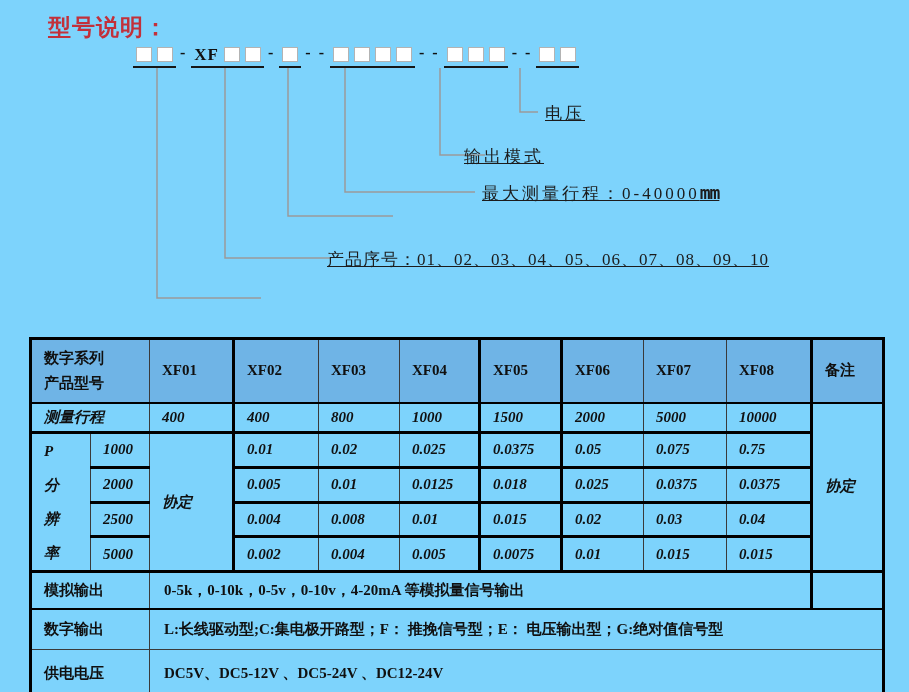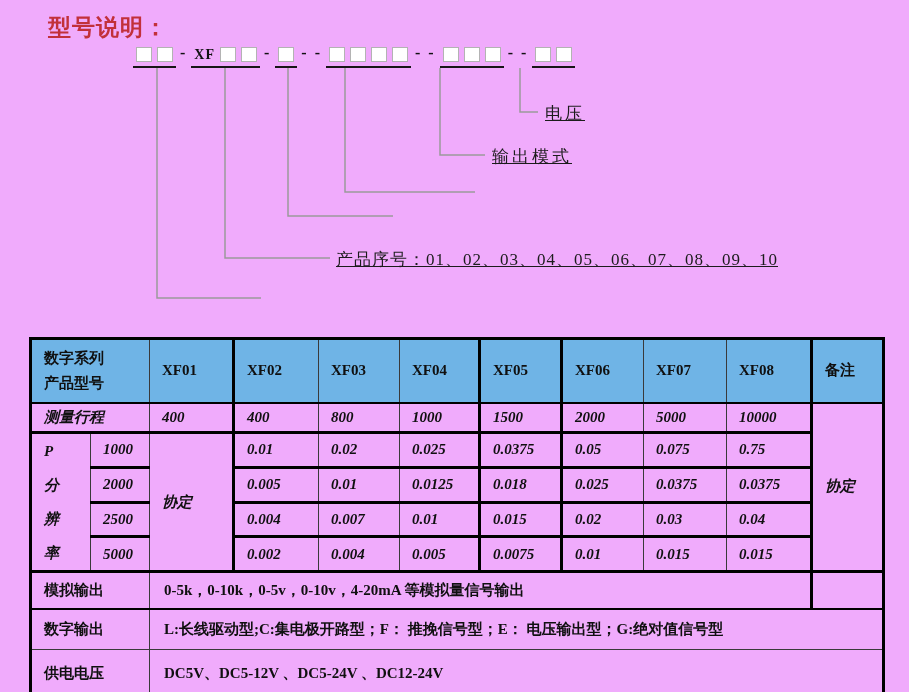--- a/index.html
+++ b/index.html
@@ -1,29 +1,29 @@
 <!DOCTYPE html>
 <html><head>
 <meta charset="utf-8">
 <style>
   html,body{margin:0;padding:0;background:#ffffff;}
   .page{
-    position:relative;width:909px;height:692px;background:#f0abfc;overflow:hidden;
+    position:relative;width:909px;height:692px;background:#7dd3fc;overflow:hidden;
     font-family:"Liberation Serif","DejaVu Serif",serif;color:#111;
   }
   
   .title{
     position:absolute;left:48px;top:12px;
     font-family:"Liberation Sans","DejaVu Sans",sans-serif;
     font-weight:bold;font-size:23px;color:#c2303a;letter-spacing:1px;
   }
   
   .fmt-row{position:absolute;left:133px;top:44px;display:flex;align-items:flex-end;}
   .fg{display:inline-flex;align-items:center;gap:5px;padding:0 3px 4px 3px;border-bottom:2px solid #161616;}
-  .fg .gl{font-weight:bold;font-size:14px;letter-spacing:1px;line-height:15px;}
+  .fg .gl{font-weight:bold;font-size:17px;letter-spacing:1px;line-height:15px;}
   .fbox{width:16px;height:15px;border:1px solid #b3b3b3;background:#fff;box-sizing:border-box;}
   .sep{font-weight:bold;font-size:16px;padding:0 4px 6px 4px;letter-spacing:2px;white-space:pre;}
   
   .lines{position:absolute;left:0;top:0;pointer-events:none;}
   .callout{position:absolute;font-size:17px;color:#1c1c1c;white-space:nowrap;text-decoration:underline;}
   .ls3{letter-spacing:3px;}
   .ls1{letter-spacing:1px;}
   .unit{font-family:"DejaVu Sans Mono","Liberation Mono",monospace;font-weight:bold;font-size:18px;letter-spacing:-1px;}
   .two-line .l2{display:block;margin-left:77px;letter-spacing:2px;}
   
@@ -97,22 +97,23 @@
       <polyline points="520,68 520,112 538,112"></polyline>
       <polyline points="440,68 440,155 485,155"></polyline>
       <polyline points="345,68 345,192 475,192"></polyline>
       <polyline points="288,68 288,216 393,216"></polyline>
       <polyline points="225,68 225,258 330,258"></polyline>
       <polyline points="157,68 157,298 261,298"></polyline>
     </g>
   </svg>
 
   <div class="callout ls3" style="left:545px;top:102px;">电压</div>
-  <div class="callout ls3" style="left:492px;top:145px;">输出模式</div>
-  <div class="callout ls1" style="left:336px;top:248px;">产品序号：01、02、03、04、05、06、07、08、09、10</div>
+  <div class="callout ls3" style="left:464px;top:145px;">输出模式</div>
+  <div class="callout ls3" style="left:482px;top:182px;"><span>最大测量行程：0-40000</span><span class="unit">mm</span></div>
+  <div class="callout ls1" style="left:327px;top:248px;">产品序号：01、02、03、04、05、06、07、08、09、10</div>
 
   <table class="spec">
     <colgroup>
       <col style="width:60px">
         <col style="width:59px">
         <col style="width:84px">
         <col style="width:85px">
       <col style="width:81px">
         <col style="width:80px">
         <col style="width:82px">
@@ -177,21 +178,21 @@
       <td class="bb3">0.0125</td>
       <td class="bb3 bl3">0.018</td>
       <td class="bb3 bl3">0.025</td>
       <td class="bb3">0.0375</td>
       <td class="bb3 ctr">0.0375</td>
     </tr>
 
     <tr style="height:34px">
       <td class="key bb3">2500</td>
       <td class="bb3 bl3">0.004</td>
-      <td class="bb3">0.007</td>
+      <td class="bb3">0.008</td>
       <td class="bb3">0.01</td>
       <td class="bb3 bl3">0.015</td>
       <td class="bb3 bl3">0.02</td>
       <td class="bb3">0.03</td>
       <td class="bb3 ctr">0.04</td>
     </tr>
 
     <tr style="height:34px">
       <td class="key bb3">5000</td>
       <td class="bb3 bl3">0.002</td>

